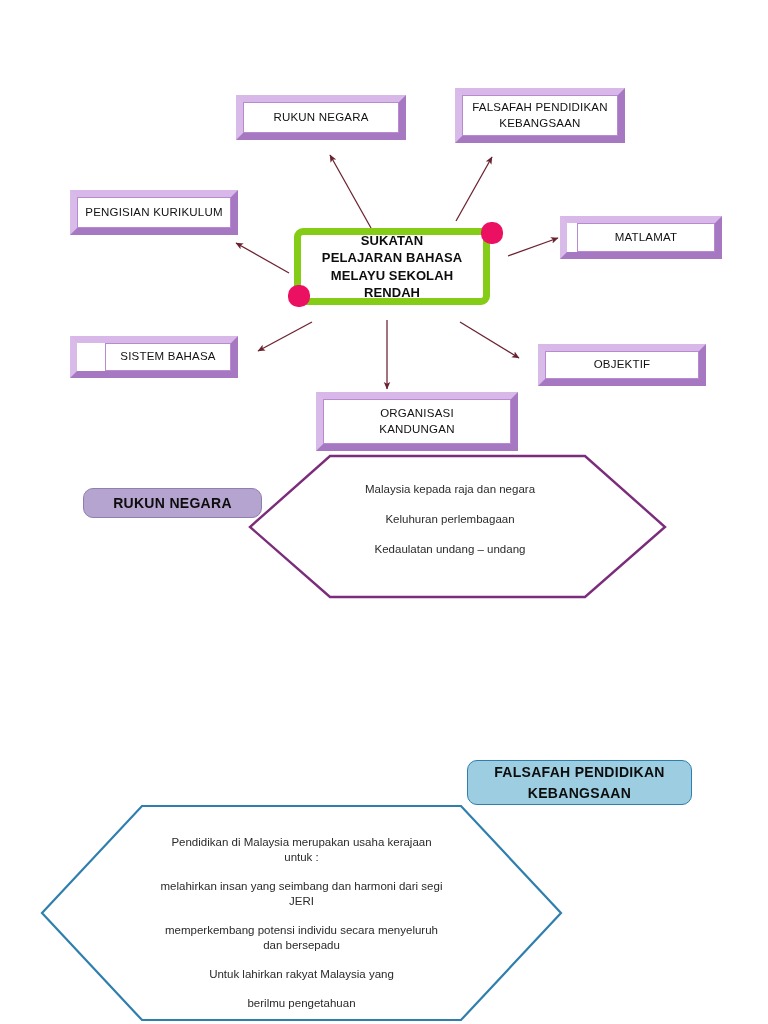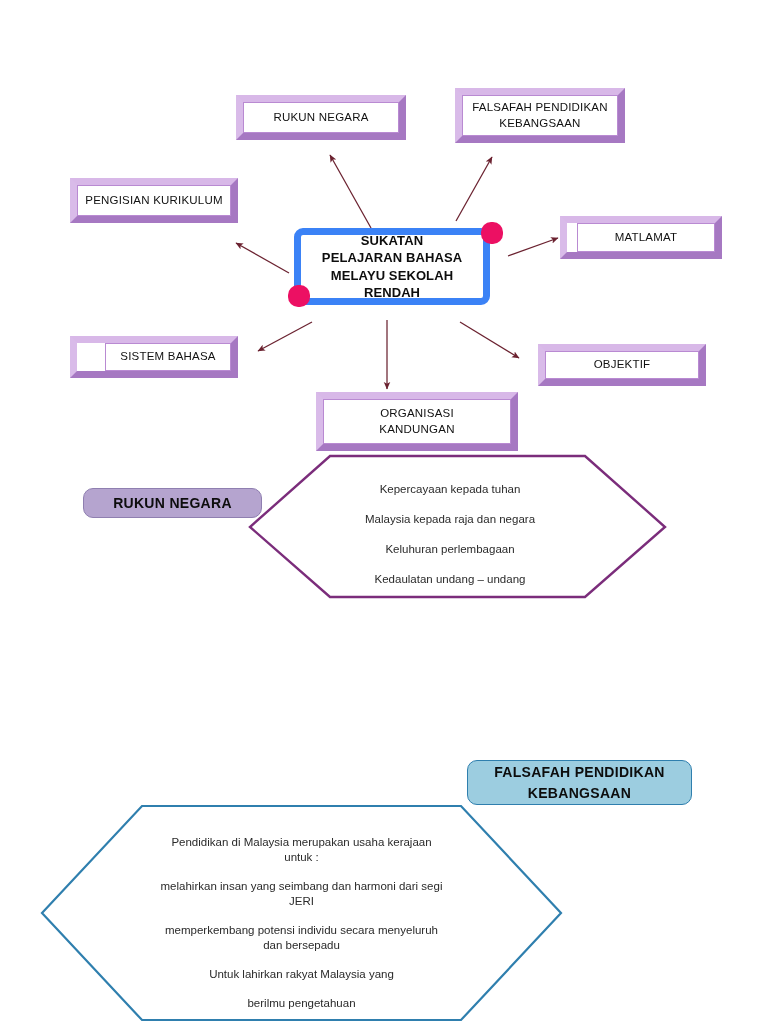--- a/index.html
+++ b/index.html
@@ -73,21 +73,21 @@
     line-height: 1.35;
     color: #111111;
     white-space: pre-line;
   }
 
   
   #center-node {
     position: absolute;
     z-index: 4;
     box-sizing: border-box;
-    border: 7px solid #3b82f6;
+    border: 7px solid #84cc16;
     border-radius: 9px;
     background: #ffffff;
     display: flex;
     align-items: center;
     justify-content: center;
     overflow: hidden;
   }
   #center-node .label {
     font-size: 13px;
     font-weight: bold;
@@ -190,21 +190,21 @@
     </div>
   </div>
 
   <div class="bevel-box" id="box-falsafah" style="left:455px; top:88px; width:170px; height:55px;">
     <div class="inner">
       <span class="label">FALSAFAH PENDIDIKAN
 KEBANGSAAN</span>
     </div>
   </div>
 
-  <div class="bevel-box" id="box-pengisian" style="left:70px; top:178px; width:168px; height:45px;">
+  <div class="bevel-box" id="box-pengisian" style="left:70px; top:190px; width:168px; height:45px;">
     <div class="inner">
       <span class="label">PENGISIAN KURIKULUM</span>
     </div>
   </div>
 
   <div class="bevel-box" id="box-matlamat" style="left:560px; top:216px; width:162px; height:43px;padding-left:10px;">
     <div class="inner">
       <span class="label">MATLAMAT</span>
     </div>
   </div>
@@ -236,21 +236,20 @@
 PELAJARAN BAHASA
 MELAYU SEKOLAH
 RENDAH</span>
   </div>
 
   <div class="pill" id="pill-rukun" style="left:83px; top:488px; width:179px; height:30px;">
     <span class="label">RUKUN NEGARA</span>
   </div>
 
   <div class="hex-text" id="hex1-text" style="left:300px; top:482px; width:300px; height:116px;">
-    <div class="line">Kepercayaan kepada tuhan</div>
     <div class="line">Malaysia kepada raja dan negara</div>
     <div class="line">Keluhuran perlembagaan</div>
     <div class="line">Kedaulatan undang – undang</div>
 
   </div>
 
   <div class="pill" id="pill-falsafah" style="left:467px; top:760px; width:225px; height:45px;">
     <span class="label">FALSAFAH PENDIDIKAN
 KEBANGSAAN</span>
   </div>

